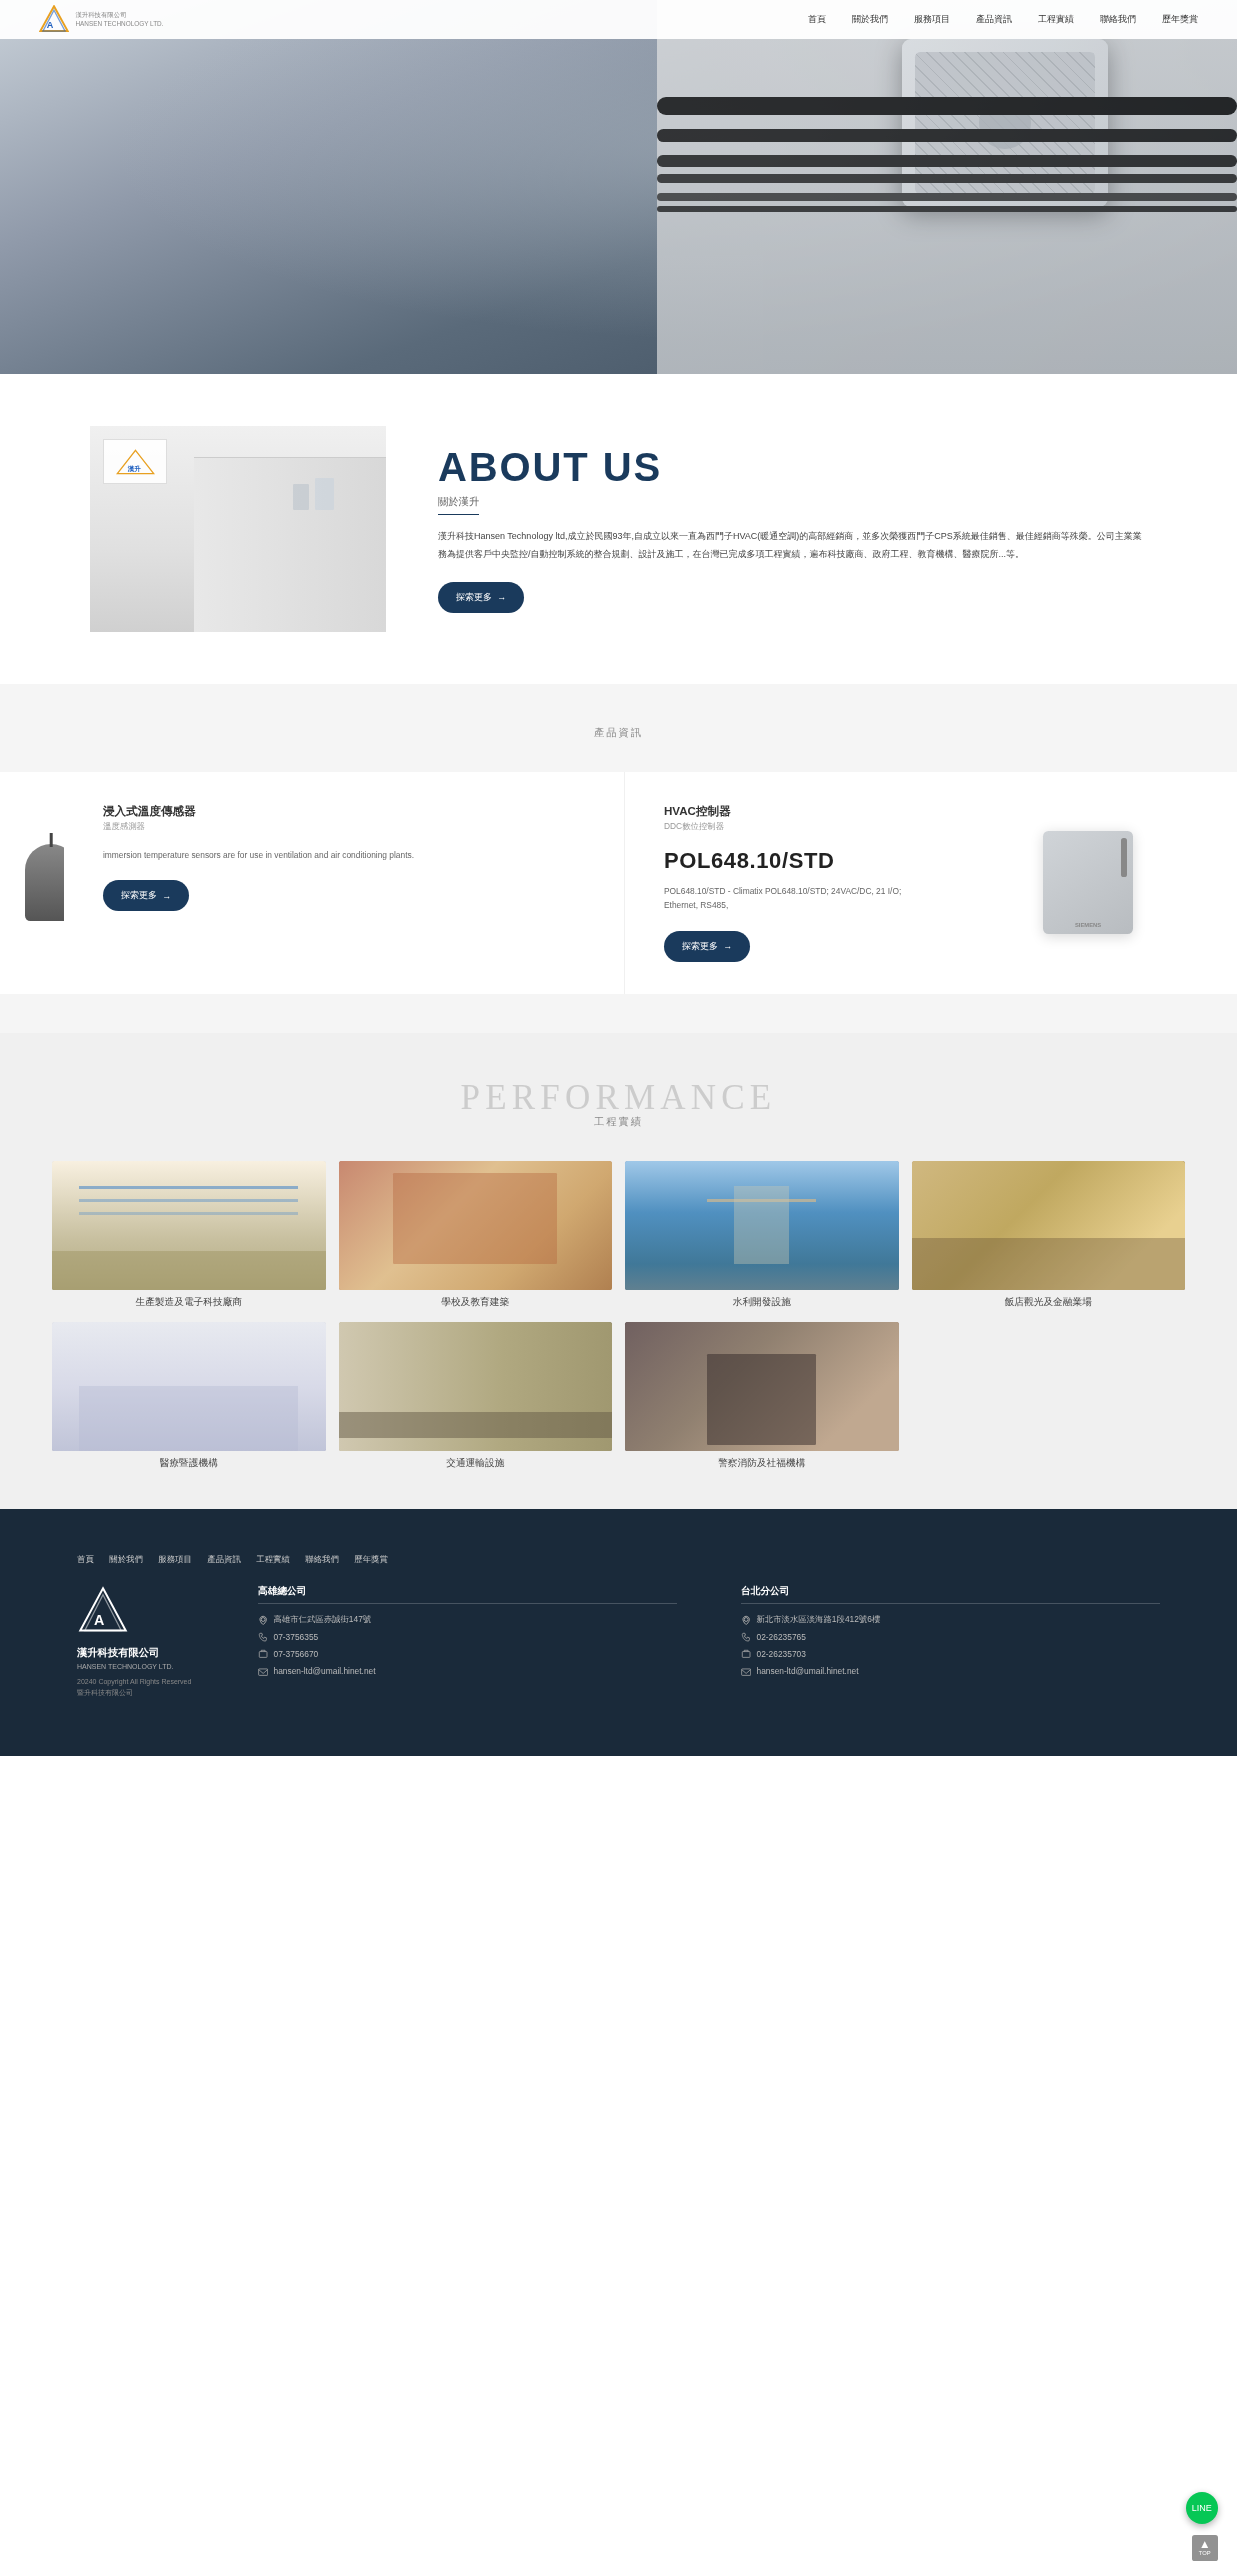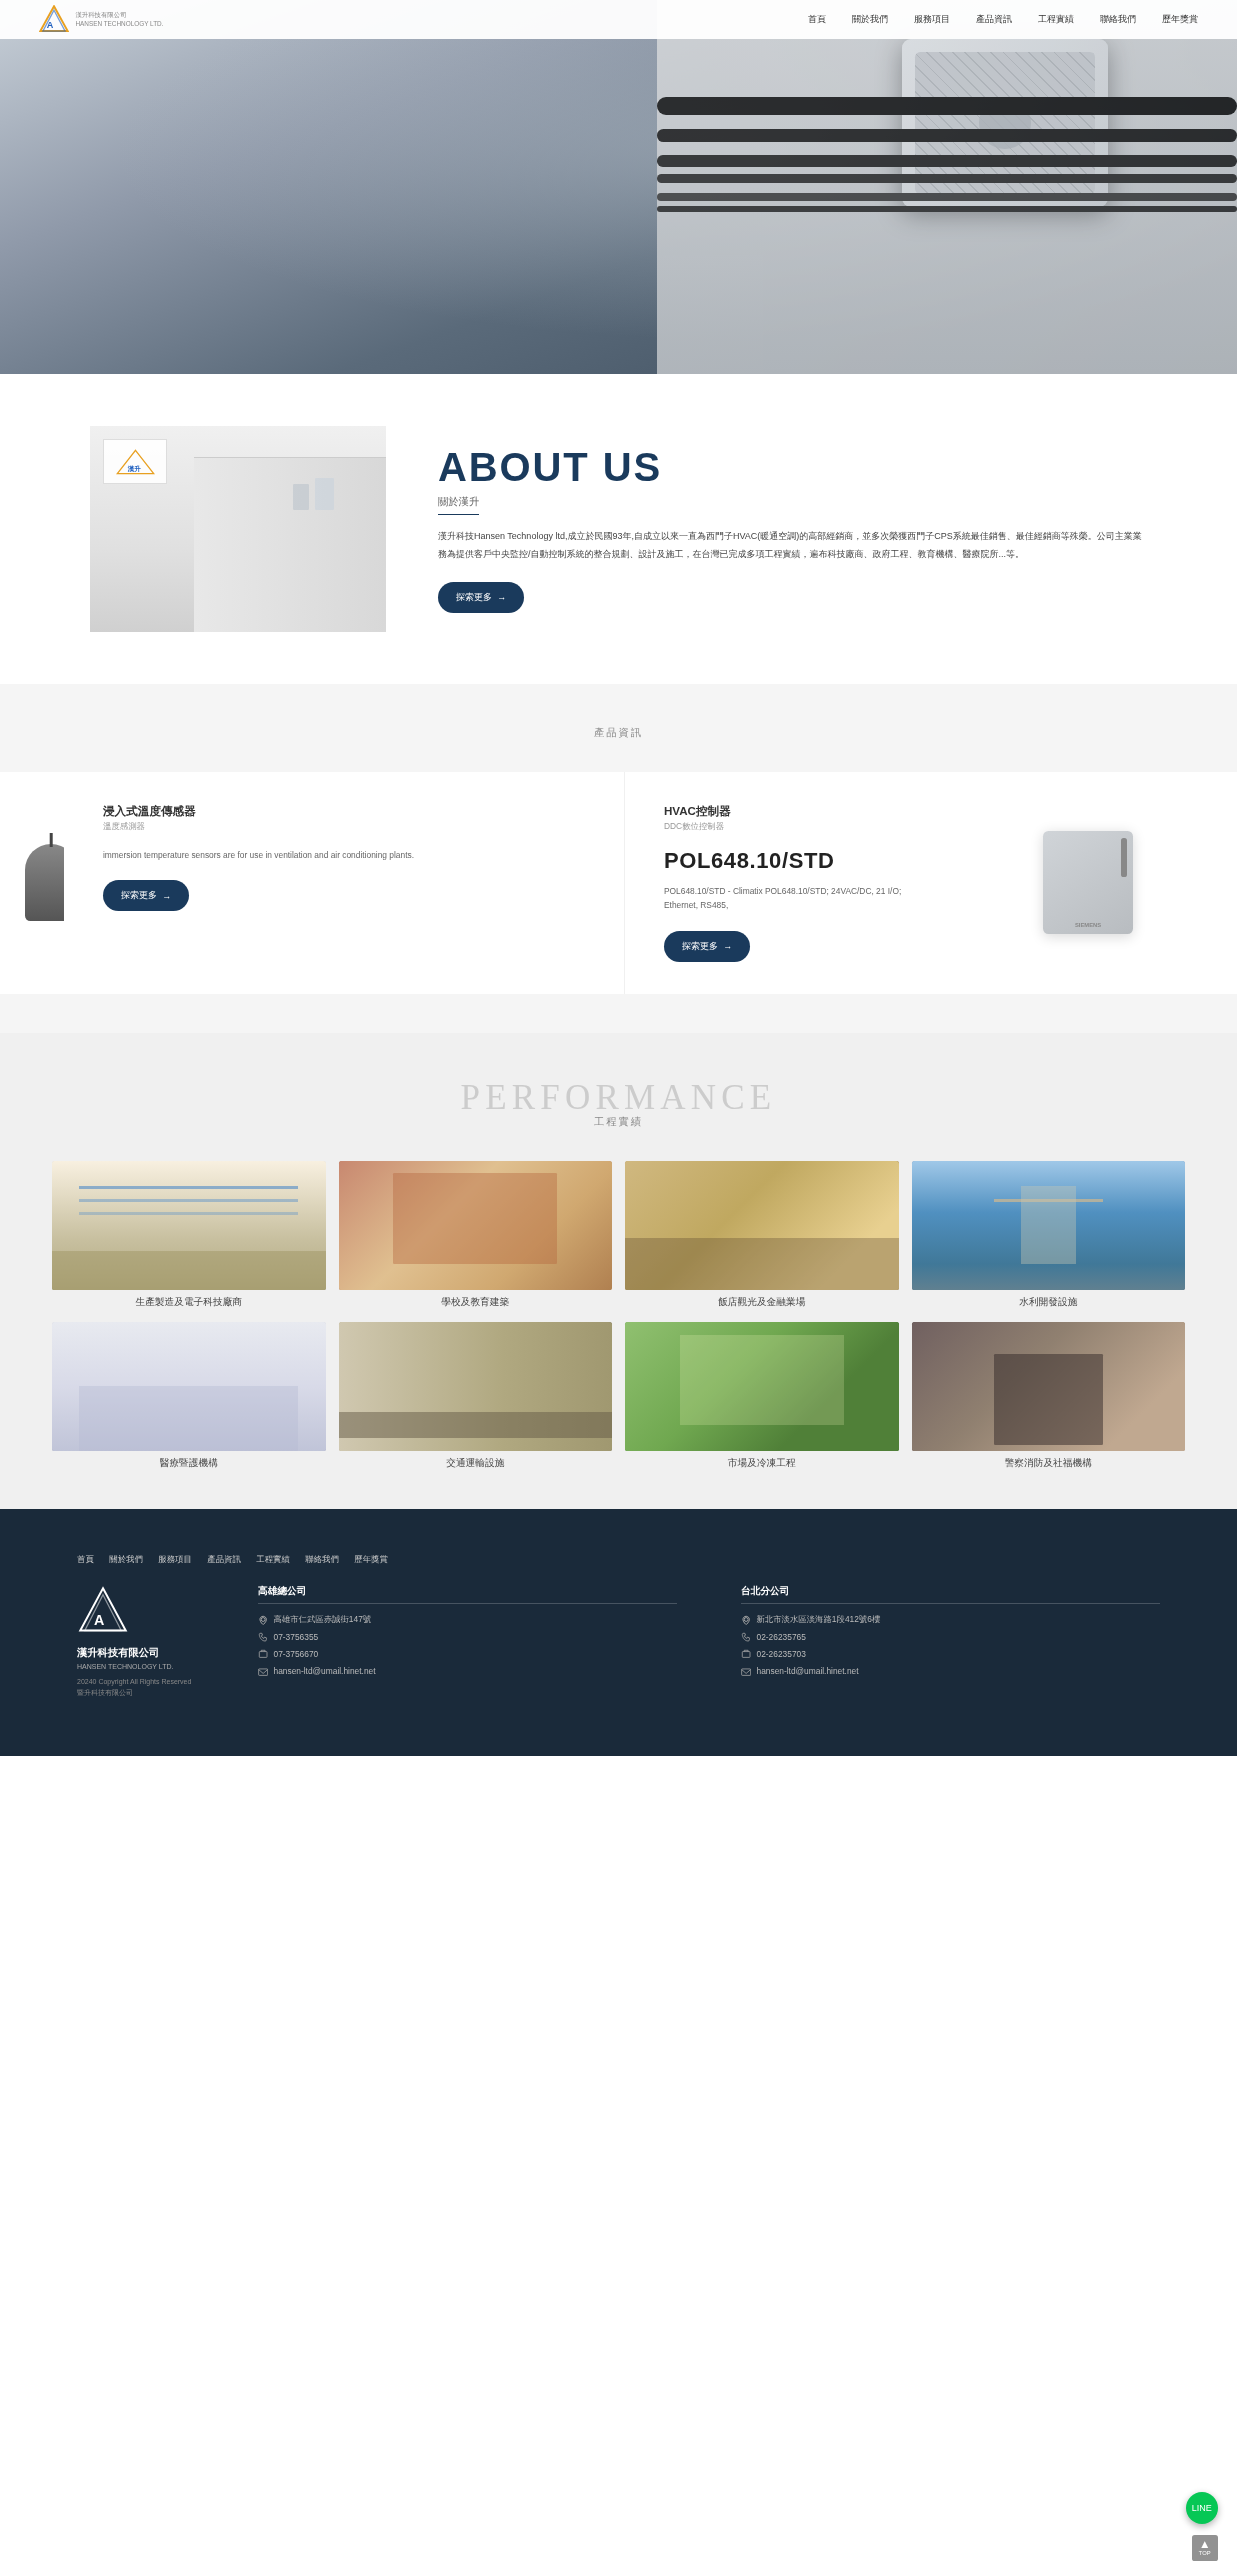--- a/index.html
+++ b/index.html
@@ -494,59 +494,52 @@
 
     <div class="perf-item">
       <div class="perf-image perf-school">
         <div style="position:absolute; inset:0; background:linear-gradient(135deg, #c88870 0%, #e0c090 40%, #d0a870 70%, #b08050 100%);"></div>
         <div style="position:absolute; top:10%; left:20%; width:60%; height:70%; background:rgba(180,100,60,0.4); border-radius:1.3px;"></div>
       </div>
       <div class="perf-label">學校及教育建築</div>
     </div>
 
     <div class="perf-item">
-      <div class="perf-image perf-hotel">
-        <div style="position:absolute; inset:0; background:linear-gradient(135deg, #d0b880 0%, #c0a860 40%, #e8d090 80%);"></div>
-        <div style="position:absolute; bottom:0; left:0; right:0; height:40%; background:rgba(80,60,40,0.3);"></div>
-      </div>
-      <div class="perf-label">飯店觀光及金融業場</div>
-    </div>
-
-    <div class="perf-item">
       <div class="perf-image perf-water">
         <div style="position:absolute; inset:0; background:linear-gradient(to bottom, #a0c8e8 0%, #5090c0 40%, #407898 80%, #608090 100%);"></div>
         <div style="position:absolute; top:30%; left:30%; right:30%; height:3.2px; background:#b0b0a0;"></div>
         <div style="position:absolute; top:20%; left:40%; width:20%; height:60%; background:rgba(200,200,180,0.4);"></div>
       </div>
       <div class="perf-label">水利開發設施</div>
     </div>
 
     <div class="perf-item">
+      <div class="perf-image perf-hotel">
+        <div style="position:absolute; inset:0; background:linear-gradient(135deg, #d0b880 0%, #c0a860 40%, #e8d090 80%);"></div>
+        <div style="position:absolute; bottom:0; left:0; right:0; height:40%; background:rgba(80,60,40,0.3);"></div>
+      </div>
+      <div class="perf-label">飯店觀光及金融業場</div>
+    </div>
+
+    <div class="perf-item">
       <div class="perf-image perf-hospital">
         <div style="position:absolute; inset:0; background:linear-gradient(to bottom, #e8eaf0 0%, #d8dae8 50%, #c0c4d8 100%);"></div>
         <div style="position:absolute; bottom:0; left:10%; width:80%; height:50%; background:rgba(180,185,210,0.4);"></div>
       </div>
       <div class="perf-label">醫療暨護機構</div>
     </div>
 
     <div class="perf-item">
       <div class="perf-image perf-traffic">
         <div style="position:absolute; inset:0; background:linear-gradient(to right, #d0c8b0 0%, #c0b898 30%, #b0a880 60%, #a09870 100%);"></div>
         <div style="position:absolute; bottom:10%; left:0; right:0; height:20%; background:rgba(100,90,70,0.5);"></div>
       </div>
       <div class="perf-label">交通運輸設施</div>
     </div>
 
-    <div class="perf-item">
-      <div class="perf-image perf-market">
-        <div style="position:absolute; inset:0; background:linear-gradient(135deg, #90c070 0%, #70a850 40%, #508038 70%);"></div>
-        <div style="position:absolute; top:10%; left:20%; right:20%; height:70%; background:rgba(255,255,200,0.2);"></div>
-      </div>
-      <div class="perf-label">市場及冷凍工程</div>
-    </div>
 
     <div class="perf-item">
       <div class="perf-image perf-police">
         <div style="position:absolute; inset:0; background:linear-gradient(135deg, #706060 0%, #908070 40%, #c0a890 80%);"></div>
         <div style="position:absolute; bottom:5%; left:30%; width:40%; height:70%; background:rgba(50,40,40,0.5); border-radius:1.3px;"></div>
       </div>
       <div class="perf-label">警察消防及社福機構</div>
     </div>
   </div>
 </section>

